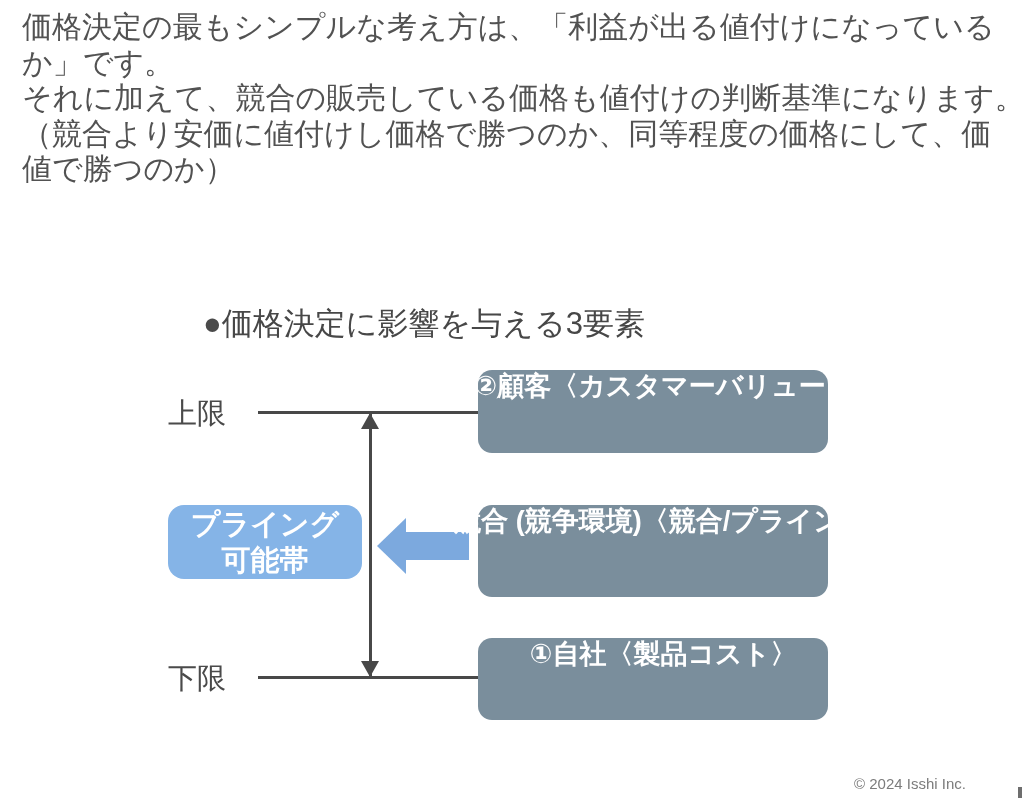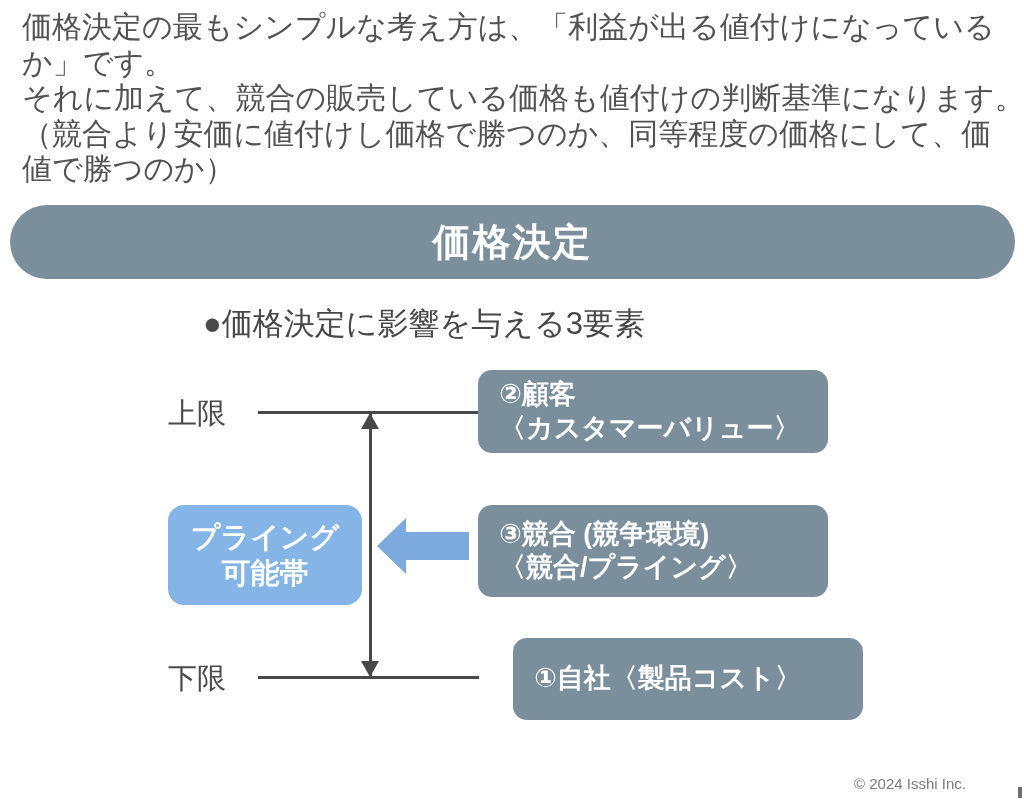--- a/index.html
+++ b/index.html
@@ -102,21 +102,21 @@
     border-left: 9px solid transparent;
     border-right: 9px solid transparent;
     border-top: 16px solid #484848;
   }
 
   .band {
     position: absolute;
     left: 168px;
     top: 505px;
     width: 194px;
-    height: 100px;
+    height: 74px;
     background: #85b4e7;
     border-radius: 16px;
     display: flex;
     flex-direction: column;
     align-items: center;
     justify-content: center;
     color: #ffffff;
     font-size: 29px;
     font-weight: bold;
     line-height: 36px;
@@ -141,34 +141,34 @@
     background: #7ca9de;
   }
 
   .factor-box {
     position: absolute;
     left: 478px;
     width: 350px;
     background: #7a8e9c;
     border-radius: 14px;
     display: flex;
-    flex-direction: column;
+    flex-direction: row;
     justify-content: center;
     align-items: flex-start;
     padding-left: 21px;
     box-sizing: border-box;
     color: #ffffff;
     font-size: 27px;
     font-weight: bold;
     line-height: 33.5px;
     white-space: nowrap;
   }
   .factor-customer   { top: 370px; height: 83px; }
   .factor-competitor { top: 505px; height: 92px; }
-  .factor-company    { top: 638px; height: 82px; margin-left: 35px; }
+  .factor-company    { top: 638px; height: 82px; }
 
   
   .footer {
     position: absolute;
     right: 58px;
     top: 775px;
     font-size: 15px;
     color: #7c7c7c;
   }
   .corner-fragment {
@@ -187,23 +187,20 @@
 <div class="page">
 
   <div class="intro">
     <div class="intro-line">価格決定の最もシンプルな考え方は、「利益が出る値付けになっている</div>
     <div class="intro-line">か」です。</div>
     <div class="intro-line">それに加えて、競合の販売している価格も値付けの判断基準になります。</div>
     <div class="intro-line">（競合より安価に値付けし価格で勝つのか、同等程度の価格にして、価</div>
     <div class="intro-line">値で勝つのか）</div>
   </div>
 
-  <div class="banner">
-    <span class="banner-title">価格決定</span>
-  </div>
 
   <div class="section-heading">
     <span class="bullet">●</span><span>価格決定に影響を与える3要素</span>
   </div>
 
   <div class="limit-label upper-label">上限</div>
   <div class="limit-label lower-label">下限</div>
 
   <div class="hline hline-upper"></div>
   <div class="hline hline-lower"></div>

